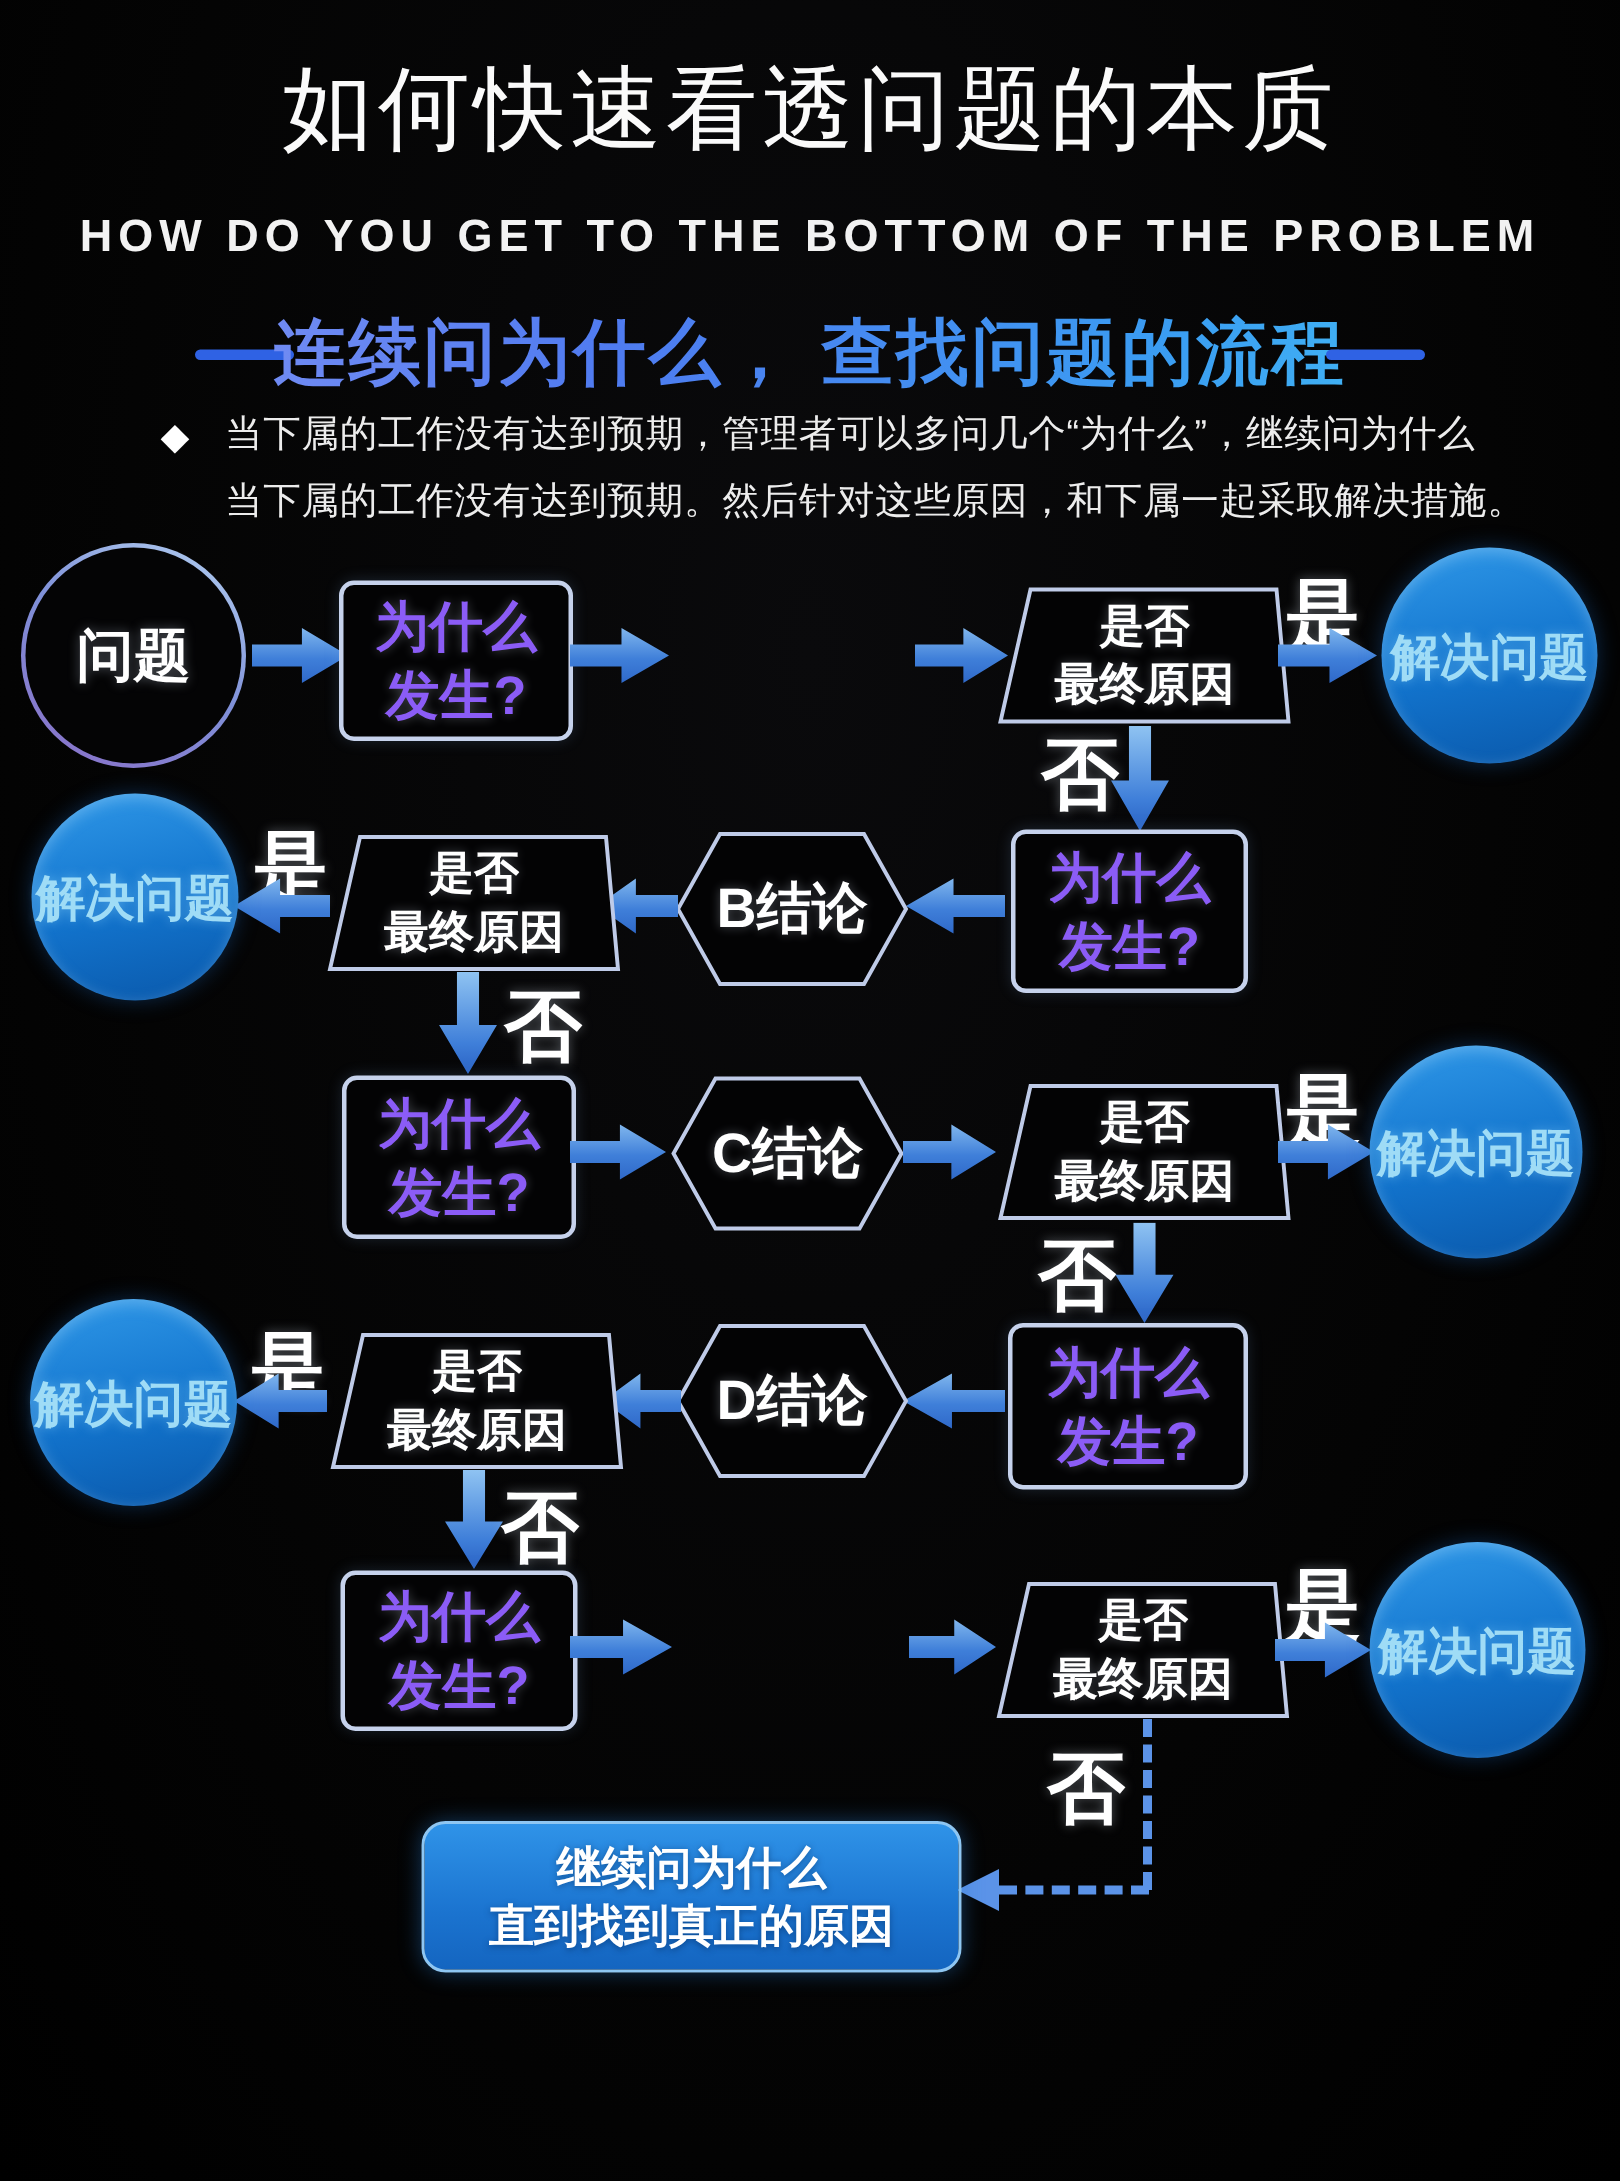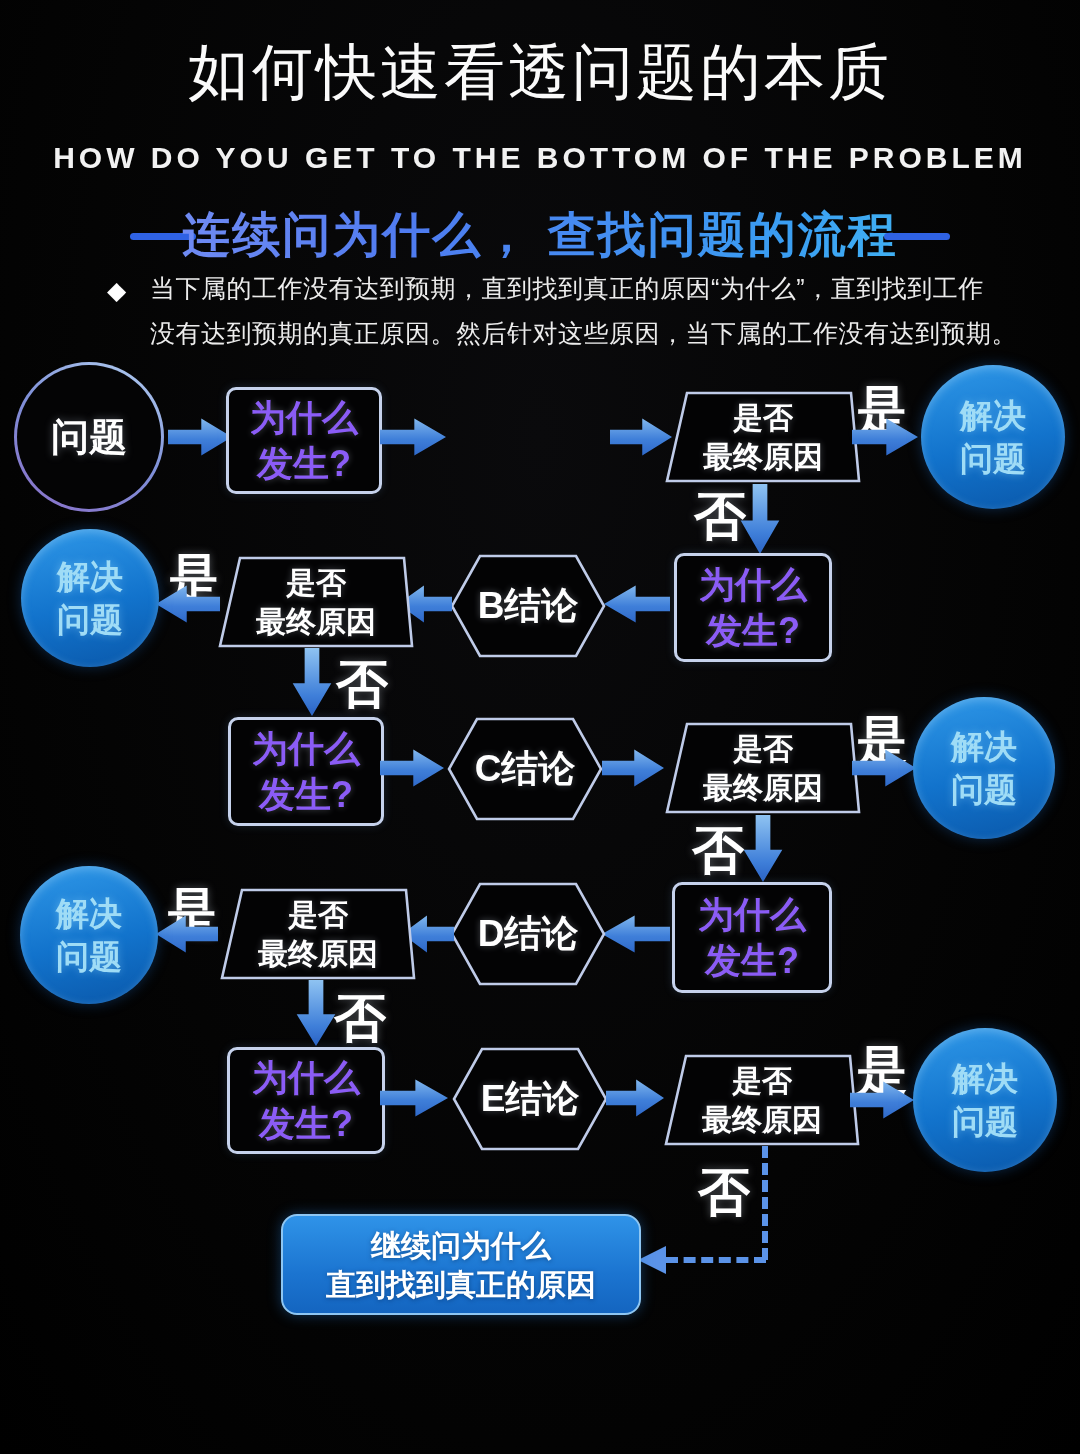--- a/index.html
+++ b/index.html
@@ -28,21 +28,21 @@
   .note-line{position:absolute;left:150px;color:#ececec;font-size:25px;font-weight:400;letter-spacing:0.5px;white-space:nowrap;}
   
   .circ-outline{position:absolute;border-radius:50%;
     background:linear-gradient(210deg,#b5d2f2 0%,#7f90d8 48%,#8a6fc8 100%);}
   .circ-outline .inner{position:absolute;inset:3px;border-radius:50%;background:#040405;
     display:flex;align-items:center;justify-content:center;}
   .circ-outline .inner span{color:#fff;font-size:38px;font-weight:600;text-shadow:0 0 8px rgba(220,235,255,.35);}
   .circ-solid{position:absolute;border-radius:50%;
     background:linear-gradient(168deg,#2f98e8 0%,#1273cc 55%,#0a58aa 100%);
     box-shadow:inset 0 3px 10px rgba(190,230,255,.35), 0 0 14px rgba(30,110,200,.35);
-    display:flex;flex-direction:column;align-items:center;justify-content:center;text-align:center;}
+    display:flex;align-items:center;justify-content:center;text-align:center;}
   .circ-solid span{color:#9fdcf6;font-size:33px;font-weight:600;line-height:43px;text-shadow:0 0 8px rgba(150,220,255,.45);}
   .rect-node{position:absolute;background:#030304;border:3px solid #c6d2ec;border-radius:10px;
     box-shadow:0 0 10px rgba(130,170,230,.18);
     display:flex;flex-direction:column;align-items:center;justify-content:center;text-align:center;}
   .rect-node span{color:#8b5cf6;font-size:36px;font-weight:600;line-height:46px;text-shadow:0 0 7px rgba(230,240,255,.3);}
   .svg-node{position:absolute;}
   .svg-node svg{position:absolute;inset:0;width:100%;height:100%;}
   .svg-node polygon{fill:#030304;stroke:#bfcbe8;stroke-width:2.6;}
   .svg-node .lbl{position:absolute;inset:0;display:flex;flex-direction:column;align-items:center;justify-content:center;text-align:center;}
   .svg-node .lbl span{color:#fff;font-weight:600;text-shadow:0 0 7px rgba(230,240,255,.3);}
@@ -68,22 +68,22 @@
 <body>
 
 <div id="stage">
 
   <div class="main-title">如何快速看透问题的本质</div>
   <div class="en-title">HOW DO YOU GET TO THE BOTTOM OF THE PROBLEM</div>
   <div class="sec-dash" style="left:130px"></div>
   <div class="section-line">连续问为什么， 查找问题的流程</div>
   <div class="sec-dash" style="left:884px"></div>
   <div class="bullet-diamond">◆</div>
-  <div class="note-line" style="top:272px">当下属的工作没有达到预期，直到找到真正的原因“为什么”，直到找到工作</div>
-  <div class="note-line" style="top:317px">没有达到预期的真正原因。然后针对这些原因，当下属的工作没有达到预期。</div>
+  <div class="note-line" style="top:272px">当下属的工作没有达到预期，管理者可以多问几个“为什么”，继续问为什么</div>
+  <div class="note-line" style="top:317px">当下属的工作没有达到预期。然后针对这些原因，和下属一起采取解决措施。</div>
 
   <div class="circ-outline" style="left:14px;top:362px;width:150px;height:150px">
     <div class="inner">
         <span>问题</span>
       </div>
   </div>
   <div class="ar ar-r" style="left:168px;top:414px;width:64px;height:46px"></div>
   <div class="rect-node" style="left:226px;top:387px;width:150px;height:101px">
     <span>为什么</span>
     <span>发生?</span>
@@ -202,28 +202,20 @@
     <span>问题</span>
   </div>
   <div class="ar ar-d" style="left:293px;top:980px;width:46px;height:66px"></div>
   <div class="yn" style="left:334px;top:984px">否</div>
 
   <div class="rect-node" style="left:227px;top:1047px;width:152px;height:101px">
     <span>为什么</span>
     <span>发生?</span>
   </div>
   <div class="ar ar-r" style="left:380px;top:1075px;width:68px;height:46px"></div>
-  <div class="svg-node hex" style="left:452px;top:1047px;width:156px;height:104px">
-    <svg viewBox="0 0 156 104" preserveAspectRatio="none">
-        <polygon points="30,2 126,2 154,52 126,102 30,102 2,52"></polygon>
-      </svg>
-    <div class="lbl">
-        <span>E结论</span>
-      </div>
-  </div>
   <div class="ar ar-r" style="left:606px;top:1075px;width:58px;height:46px"></div>
   <div class="svg-node trap" style="left:664px;top:1054px;width:196px;height:92px">
     <svg viewBox="0 0 196 92" preserveAspectRatio="none">
         <polygon points="22,2 186,2 194,90 2,90"></polygon>
       </svg>
     <div class="lbl">
         <span>是否</span>
         <span>最终原因</span>
       </div>
   </div>

